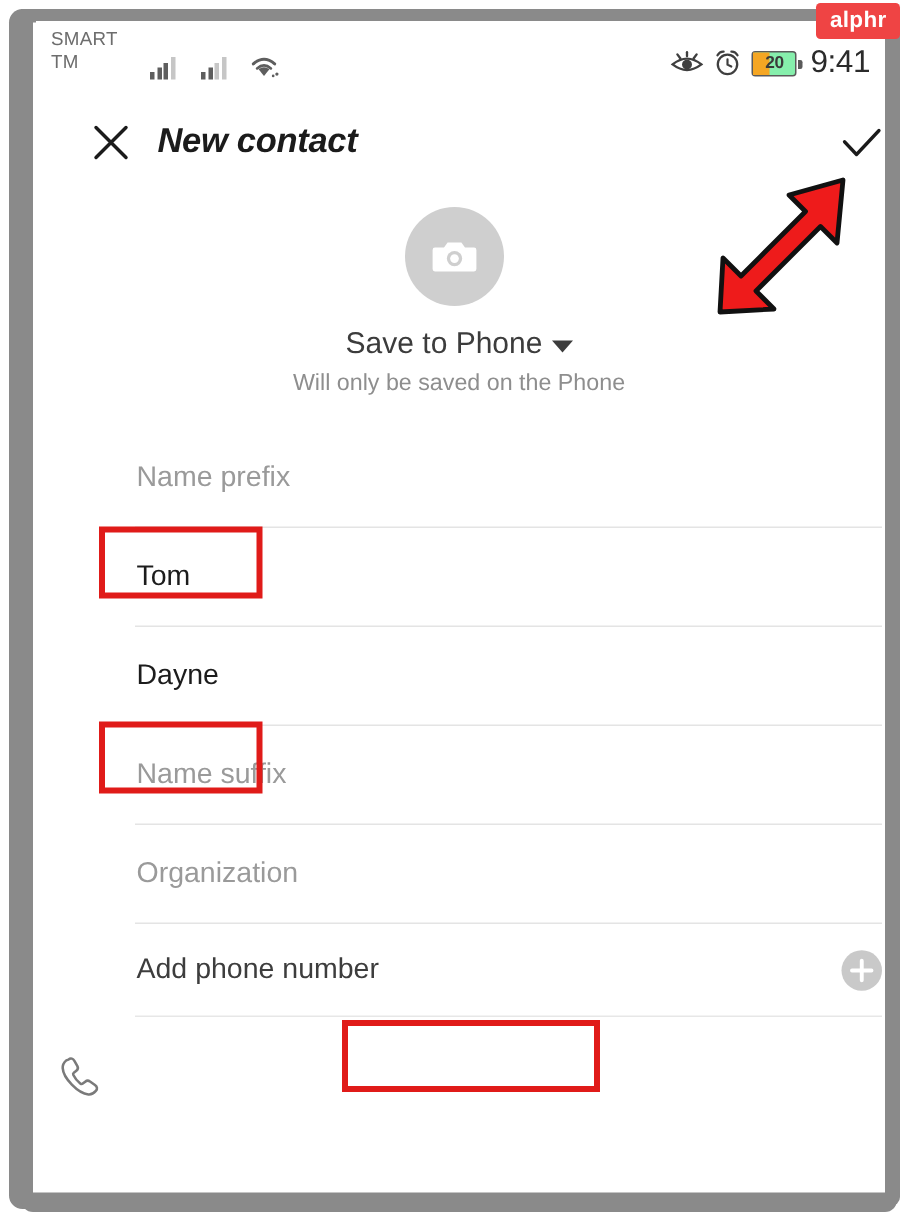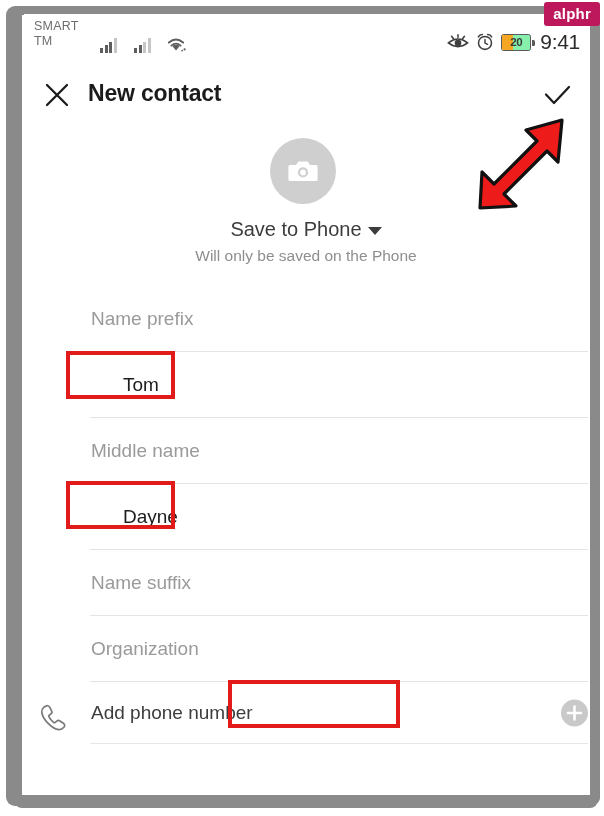--- a/index.html
+++ b/index.html
@@ -135,22 +135,22 @@
   .clock {
     font-size: 21px;
     color: #2b2b2b;
     letter-spacing: -0.3px;
     margin-left: 2px;
   }
 
   
   #app-bar {
     position: absolute;
-    left: 0; top: 52px;
-    width: 564px; height: 58px;
+    left: 17px; top: 52px;
+    width: 564px; height: 58px; font-style: italic;
   }
   #close-button {
     position: absolute;
     left: 14px; top: 10px;
     width: 38px; height: 38px;
     cursor: pointer;
   }
   #page-title {
     position: absolute;
     left: 64px; top: 14px;
@@ -224,21 +224,21 @@
   }
   .field .txt {
     position: absolute;
     left: 1px;
     top: 50%;
     transform: translateY(-50%);
     font-size: 19px;
     white-space: nowrap;
   }
   .field .txt.placeholder { color: #9a9a9a; }
-  .field .txt.value { color: #1c1c1c; margin-left: 32px; }
+  .field .txt.value { color: #1c1c1c; }
 
   
   #phone-row {
     position: relative;
     height: 66px;
     margin-left: 66px;
     box-sizing: border-box;
   }
   #phone-type {
     position: absolute;
@@ -327,21 +327,21 @@
     position: absolute;
     left: 476px; top: 116px;
     width: 92px; height: 96px;
     pointer-events: none;
   }
 
   
   #watermark {
     position: absolute;
     right: 4px; top: 2px;
-    background: #be185d;
+    background: #ef4444;
     color: #ffffff;
     font-size: 15px;
     font-weight: 700;
     padding: 3px 9px 4px 9px;
     border-radius: 3px;
     letter-spacing: 0.2px;
   }
 </style>
 </head>
 <body>
@@ -440,23 +440,20 @@
     <div id="form">
 
       <div class="field">
         <span class="txt placeholder">Name prefix</span>
       </div>
 
       <div class="field">
         <span class="txt value">Tom</span>
       </div>
 
-      <div class="field">
-        <span class="txt placeholder">Middle name</span>
-      </div>
 
       <div class="field">
         <span class="txt value">Dayne</span>
       </div>
 
       <div class="field">
         <span class="txt placeholder">Name suffix</span>
       </div>
 
       <div class="field">

